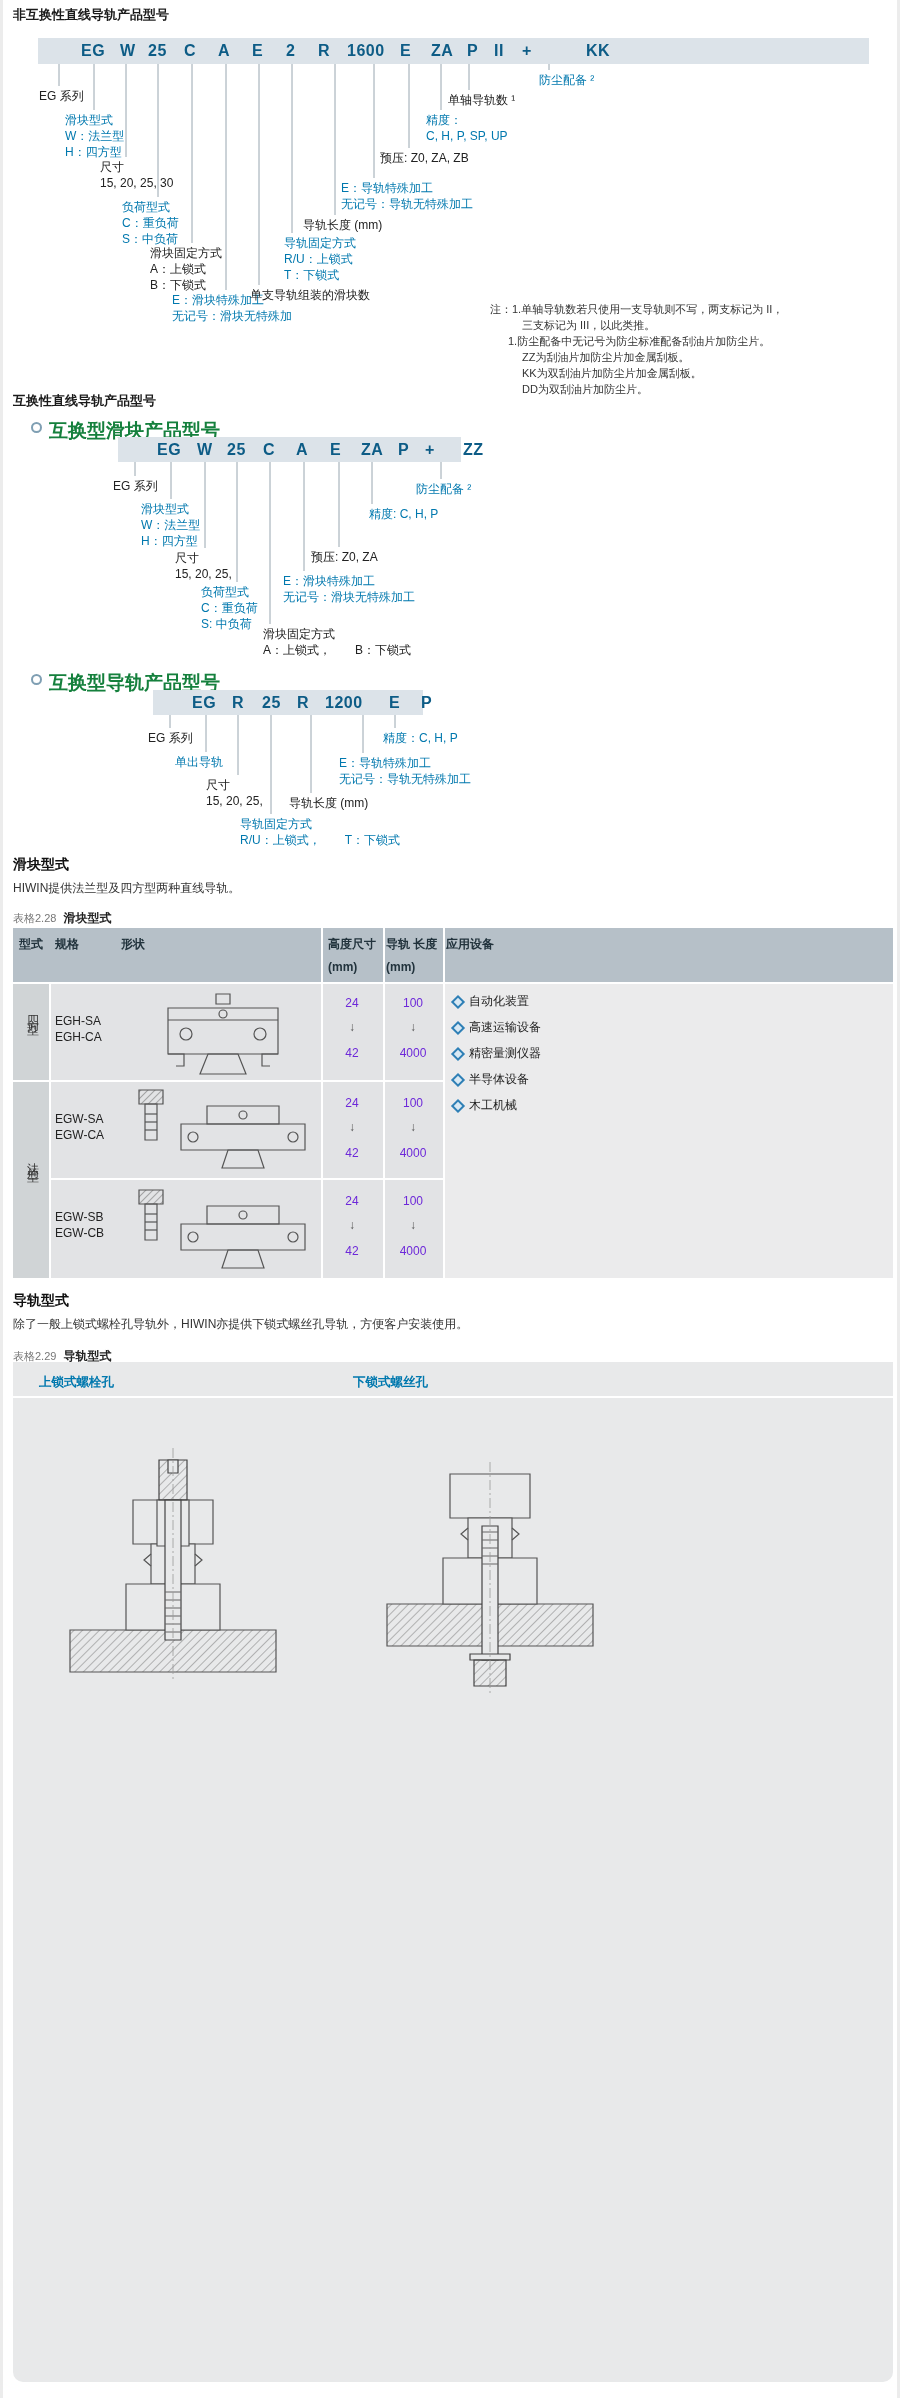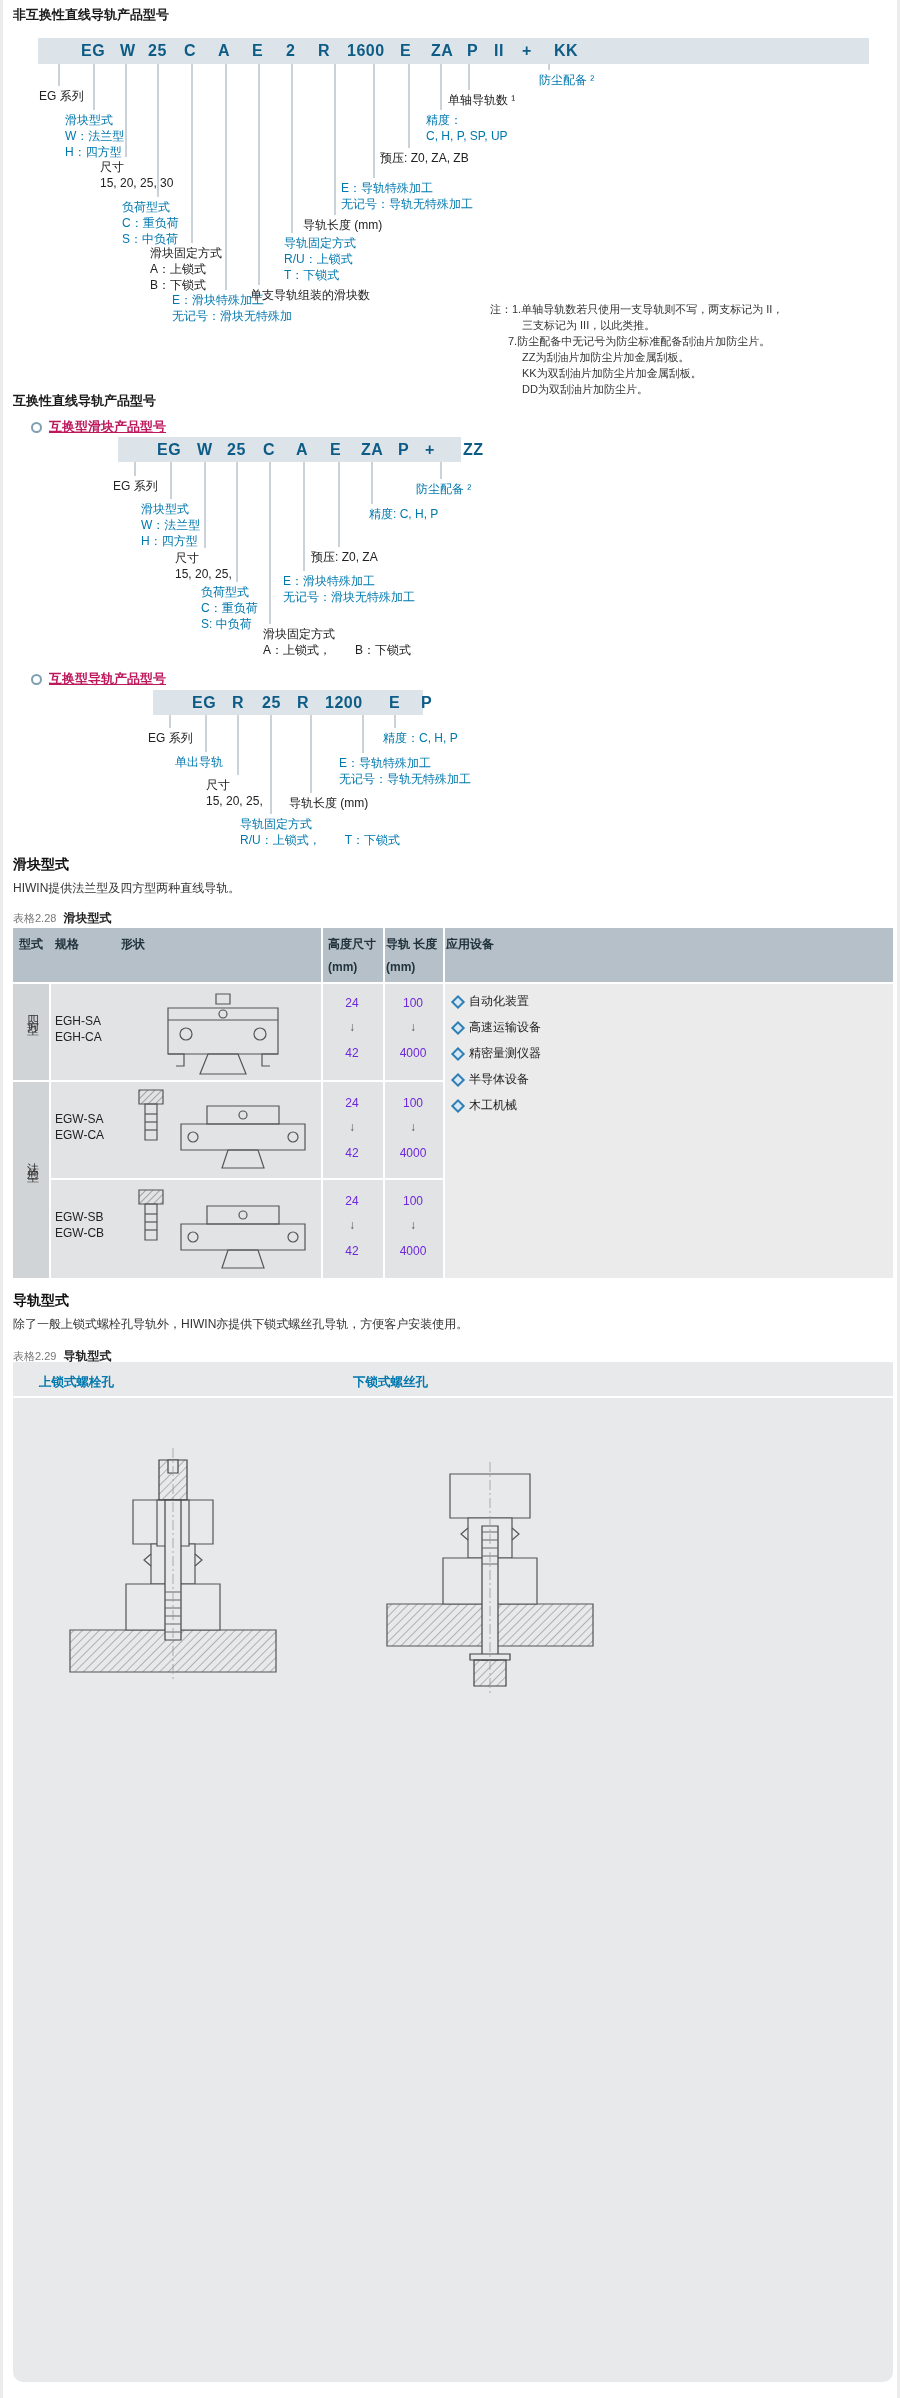--- a/index.html
+++ b/index.html
@@ -1,19 +1,19 @@
 <!DOCTYPE html>
 <html><head>
 <meta charset="utf-8">
 <style>
   html,body{margin:0;padding:0;}
   body{width:900px;height:2398px;background:#ececec;font-family:"Liberation Sans","DejaVu Sans",sans-serif;}
   .page{position:relative;width:894px;height:2398px;margin-left:3px;background:#ffffff;overflow:hidden;}
   .h1{position:absolute;font-size:13px;font-weight:bold;color:#1a1a1a;white-space:nowrap;}
-  .h2{position:absolute;font-size:13px;font-weight:bold;color:#be185d;white-space:nowrap;text-decoration:underline;}
+  .h2{position:absolute;font-size:19px;font-weight:bold;color:#15803d;white-space:nowrap;}
   .bar{position:absolute;background:#dce3e9;}
   .code{position:absolute;top:4px;font-size:16px;font-weight:bold;color:#0d5c86;white-space:nowrap;letter-spacing:0.5px;margin-left:32px;}
   .lbl{position:absolute;font-size:12px;line-height:16px;color:#222;white-space:nowrap;}
   .lbl.blue{color:#0078ae;}
   .note{position:absolute;font-size:11px;line-height:14px;color:#333;white-space:nowrap;}
   .leads{position:absolute;left:0;top:0;pointer-events:none;}
   .leads line{stroke:#98a6b0;stroke-width:1;}
   .obul{position:absolute;width:7px;height:7px;border:2px solid #7f9fb3;border-radius:50%;background:#fff;}
   .para{position:absolute;font-size:12px;color:#333;white-space:nowrap;}
   .caption{position:absolute;white-space:nowrap;}
@@ -87,21 +87,21 @@
       <span class="code" style="left:148px">A</span>
       <span class="code" style="left:182px">E</span>
       <span class="code" style="left:216px">2</span>
       <span class="code" style="left:248px">R</span>
       <span class="code" style="left:277px">1600</span>
       <span class="code" style="left:330px">E</span>
       <span class="code" style="left:361px">ZA</span>
       <span class="code" style="left:397px">P</span>
       <span class="code" style="left:424px">II</span>
       <span class="code" style="left:452px">+</span>
-      <span class="code" style="left:484px">KK</span>
+      <span class="code" style="left:516px">KK</span>
     </div>
 
     <div class="lbl" style="left:36px;top:88px">EG 系列</div>
     <div class="lbl blue" style="left:62px;top:112px">
       <div>滑块型式</div>
         <div>W：法兰型</div>
         <div>H：四方型</div>
     </div>
     <div class="lbl" style="left:97px;top:159px">
       <div>尺寸</div>
@@ -135,21 +135,21 @@
     <div class="lbl" style="left:377px;top:150px">预压: Z0, ZA, ZB</div>
     <div class="lbl blue" style="left:423px;top:112px">
       <div>精度：</div>
         <div>C, H, P, SP, UP</div>
     </div>
     <div class="lbl" style="left:445px;top:92px">单轴导轨数 ¹</div>
     <div class="lbl blue" style="left:536px;top:72px">防尘配备 ²</div>
 
     <div class="note" style="left:487px;top:302px">注：1.单轴导轨数若只使用一支导轨则不写，两支标记为 II，</div>
     <div class="note" style="left:519px;top:318px">三支标记为 III，以此类推。</div>
-    <div class="note" style="left:505px;top:334px">7.防尘配备中无记号为防尘标准配备刮油片加防尘片。</div>
+    <div class="note" style="left:505px;top:334px">1.防尘配备中无记号为防尘标准配备刮油片加防尘片。</div>
     <div class="note" style="left:519px;top:350px">ZZ为刮油片加防尘片加金属刮板。</div>
     <div class="note" style="left:519px;top:366px">KK为双刮油片加防尘片加金属刮板。</div>
     <div class="note" style="left:519px;top:382px">DD为双刮油片加防尘片。</div>
   </section>
 
   <section>
     <div class="h1" style="left:10px;top:392px">互换性直线导轨产品型号</div>
 
     <span class="obul" style="left:28px;top:422px"></span>
     <div class="h2" style="left:46px;top:418px">互换型滑块产品型号</div>

